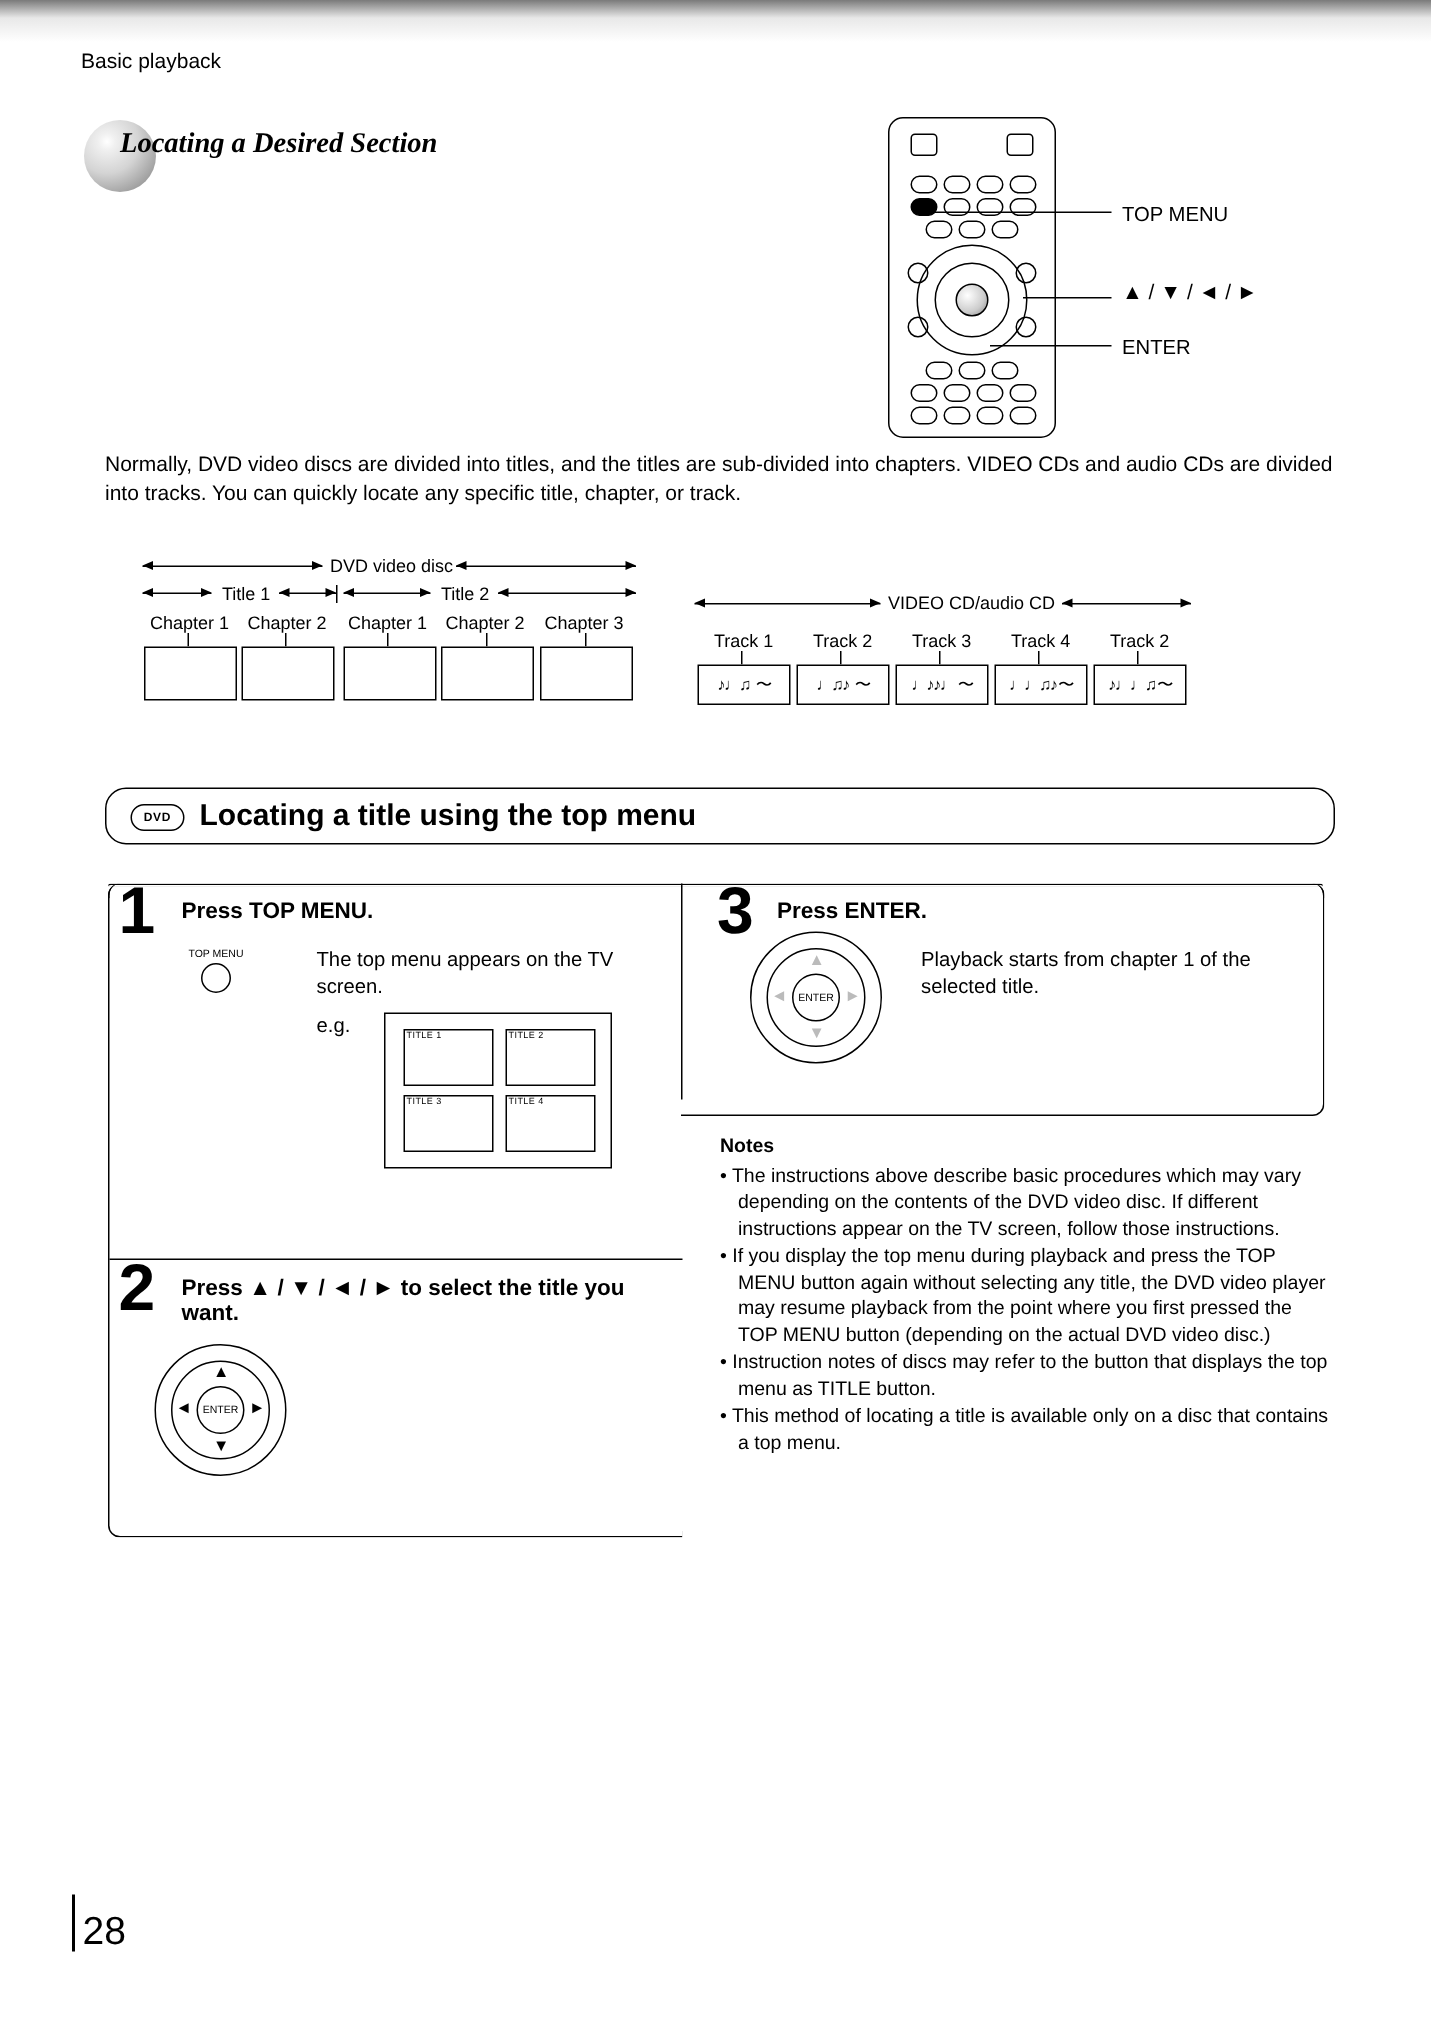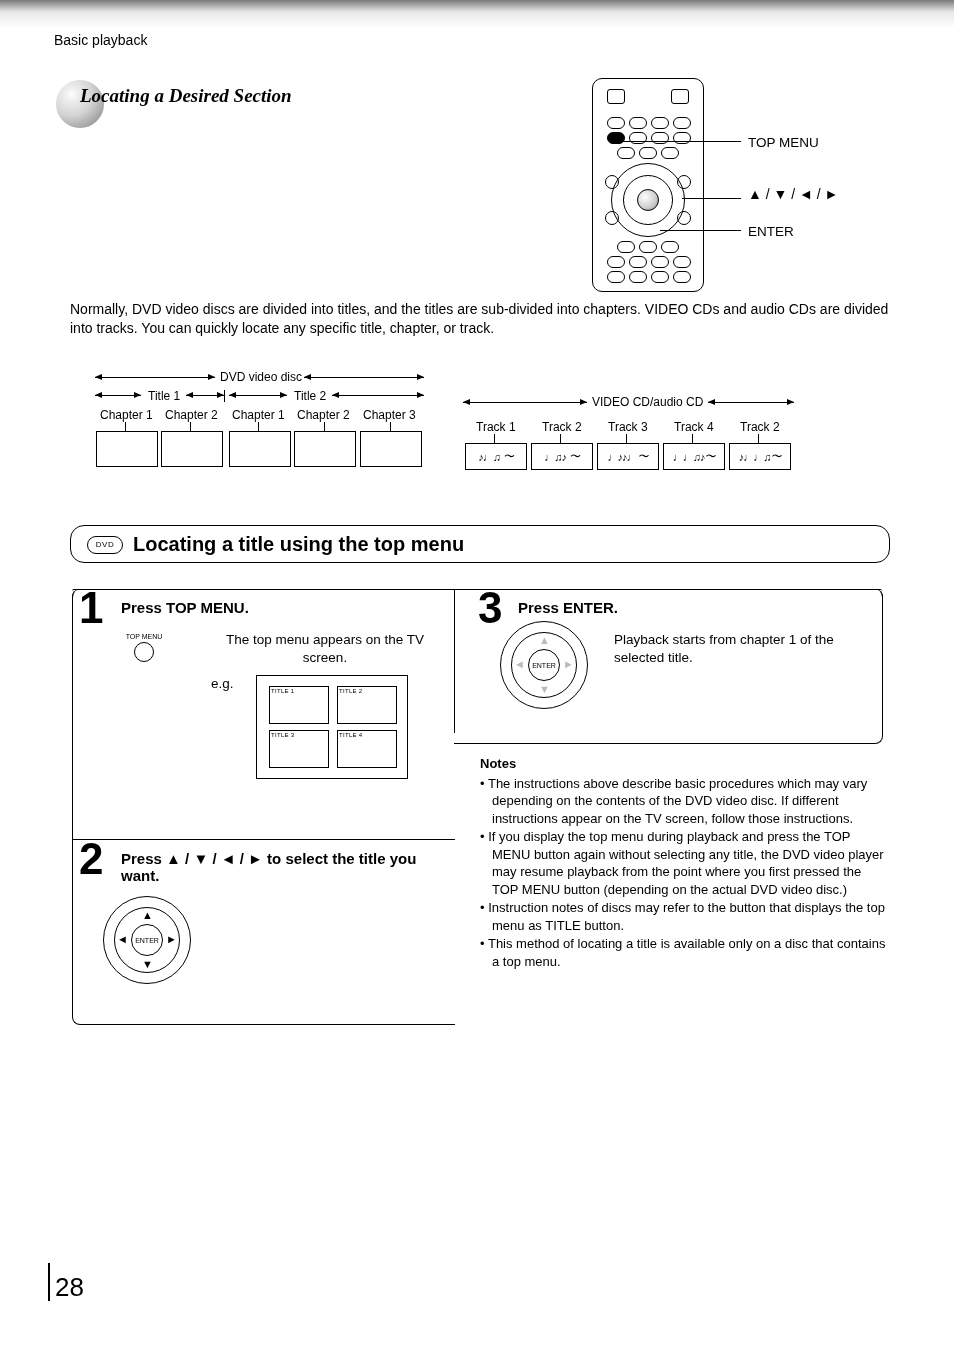--- a/index.html
+++ b/index.html
@@ -85,21 +85,21 @@
   
   .section-bar {
     position:absolute; left:70px; top:525px; width:820px;
     border:1px solid #000; border-radius:14px; padding:7px 16px 6px;
     font-size:20px; font-weight:bold; box-sizing:border-box;
     display:flex; align-items:center; gap:10px;
   }
   .dvd-badge {
     display:inline-flex; align-items:center; justify-content:center;
     width:34px; height:16px; border:1.5px solid #000; border-radius:9px;
-    font-size:8px; font-weight:normal; letter-spacing:0.5px;
+    font-size:8px; font-weight:bold; letter-spacing:0.5px;
   }
   .step-box { position:relative; padding:10px 10px 14px 48px; }
   .step-num { position:absolute; left:6px; top:-6px; font-size:44px; font-weight:bold; font-family:Arial, sans-serif; }
   .step-head { font-size:15px; font-weight:bold; }
   .step-text { font-size:13.5px; line-height:1.35; }
   .step-sep { border-top:1px solid #000; }
   .notes { position:absolute; left:480px; top:755px; width:408px; font-size:13px; line-height:1.35; }
   .notes .notes-head { font-weight:bold; margin-bottom:2px; }
   .notes ul { margin:0; padding-left:0; list-style:none; }
   .notes li { padding-left:12px; text-indent:-12px; margin-bottom:1px; }
@@ -255,21 +255,21 @@
 
     <div class="step-box" style="min-height:226px;">
       <div class="step-num">1</div>
       <div class="step-head">Press TOP MENU.</div>
 
       <div class="topmenu-icon" style="left:44px; top:44px;">
         <span>TOP MENU</span>
         <div class="circ"></div>
       </div>
 
-      <div class="step-text" style="position:absolute; left:138px; top:42px; width:228px;text-align:center;">The top menu appears on the TV screen.</div>
+      <div class="step-text" style="position:absolute; left:138px; top:42px; width:228px;">The top menu appears on the TV screen.</div>
       <div class="step-text" style="position:absolute; left:138px; top:86px;">e.g.</div>
 
       <div class="eg-box" style="left:183px; top:86px; width:150px; height:102px;">
         <div class="eg-cell" style="left:12px; top:10px; width:58px; height:36px;"></div>
         <div class="eg-label" style="left:14px; top:12px;">TITLE 1</div>
         <div class="eg-cell" style="left:80px; top:10px; width:58px; height:36px;"></div>
         <div class="eg-label" style="left:82px; top:12px;">TITLE 2</div>
         <div class="eg-cell" style="left:12px; top:54px; width:58px; height:36px;"></div>
         <div class="eg-label" style="left:14px; top:56px;">TITLE 3</div>
         <div class="eg-cell" style="left:80px; top:54px; width:58px; height:36px;"></div>

